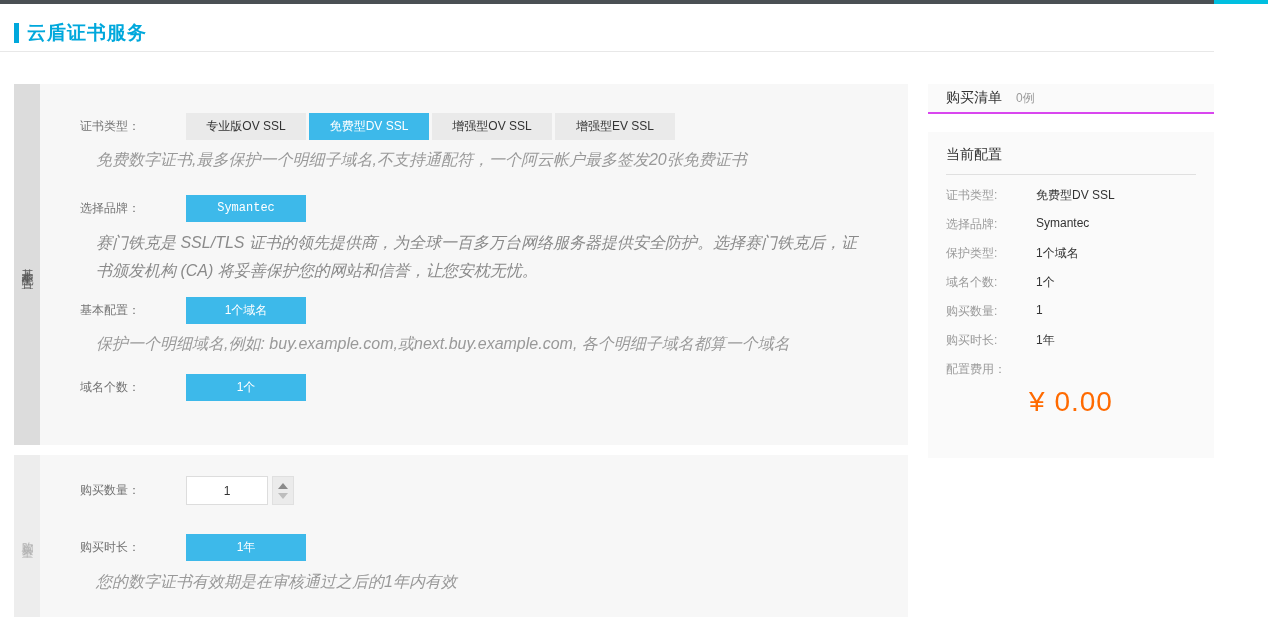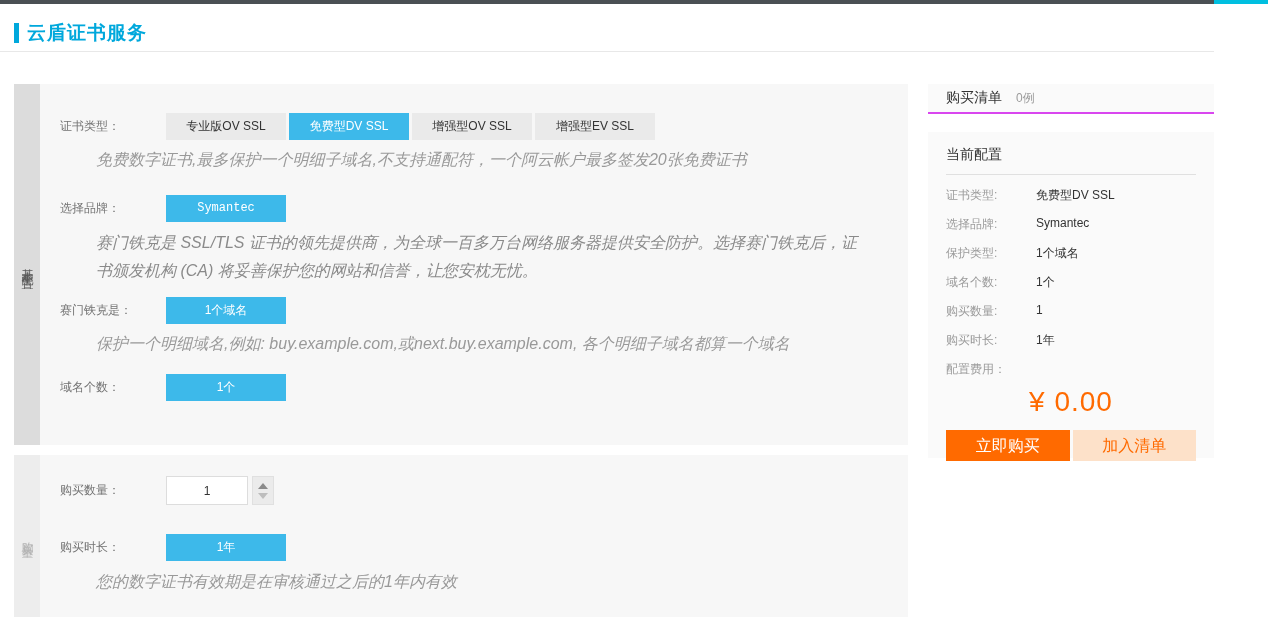--- a/index.html
+++ b/index.html
@@ -24,21 +24,21 @@
   .panel-purchase { left:14px; top:455px; width:894px; height:162px; }
   .side-tab { width:26px; display:flex; align-items:center; justify-content:center; cursor:pointer; }
   .side-tab-dark { background:#dcdcdc; }
   .side-tab-light { background:#ededed; }
   .vtext { writing-mode:vertical-rl; text-orientation:upright; font-size:12px; letter-spacing:3px; color:#595959; }
   .side-tab-light .vtext { color:#b3b3b3; }
   .panel-body { flex:1; background:#f7f7f7; }
   .panel-basic .panel-body { padding-top:29px; }
   .panel-purchase .panel-body { padding-top:21px; }
 
-  .form-row { display:flex; align-items:center; }
+  .form-row { display:flex; align-items:center;margin-left:20px; }
   .row-label { width:126px; padding-left:20px; font-size:12px; color:#737373; flex-shrink:0; }
   .options { display:flex; }
   .opt-btn { min-width:120px; height:27px; line-height:27px; text-align:center; padding:0 10px;
     background:#eaeaea; color:#333; font-size:12px; margin-right:3px; cursor:pointer; }
   .opt-btn.selected { background:#3db9ea; color:#fff; }
   .single-btn { width:120px; }
   .row-desc { margin-left:56px; margin-right:20px; font-size:16px; color:#999; line-height:17px;font-style:italic; }
   .row-desc.wide { max-width:766px; line-height:28px; color:#8a8a8a; }
 
   .mt11 { margin-top:11px; }
@@ -115,21 +115,21 @@
 
       <div class="form-row mt27">
         <div class="row-label">选择品牌：</div>
         <div class="options">
           <div class="opt-btn selected single-btn">Symantec</div>
         </div>
       </div>
       <div class="row-desc wide mt7">赛门铁克是 SSL/TLS 证书的领先提供商，为全球一百多万台网络服务器提供安全防护。选择赛门铁克后，证书颁发机构 (CA) 将妥善保护您的网站和信誉，让您安枕无忧。</div>
 
       <div class="form-row mt12">
-        <div class="row-label">赛门铁克是：</div>
+        <div class="row-label">基本配置：</div>
         <div class="options">
           <div class="opt-btn selected single-btn">1个域名</div>
         </div>
       </div>
       <div class="row-desc mt11">保护一个明细域名,例如: buy.example.com,或next.buy.example.com, 各个明细子域名都算一个域名</div>
 
       <div class="form-row mt22">
         <div class="row-label">域名个数：</div>
         <div class="options">
           <div class="opt-btn selected single-btn">1个</div>
@@ -196,19 +196,15 @@
         <span class="slabel">购买数量:</span>
         <span class="svalue">1</span>
       </div>
       <div class="srow">
         <span class="slabel">购买时长:</span>
         <span class="svalue">1年</span>
       </div>
     </div>
     <div class="fee-label">配置费用：</div>
     <div class="price">¥ 0.00</div>
-    <div class="summary-buttons">
-      <div class="buy-btn">立即购买</div>
-      <div class="cart-btn">加入清单</div>
-    </div>
   </div>
 
 </div>
 
 </body></html>

